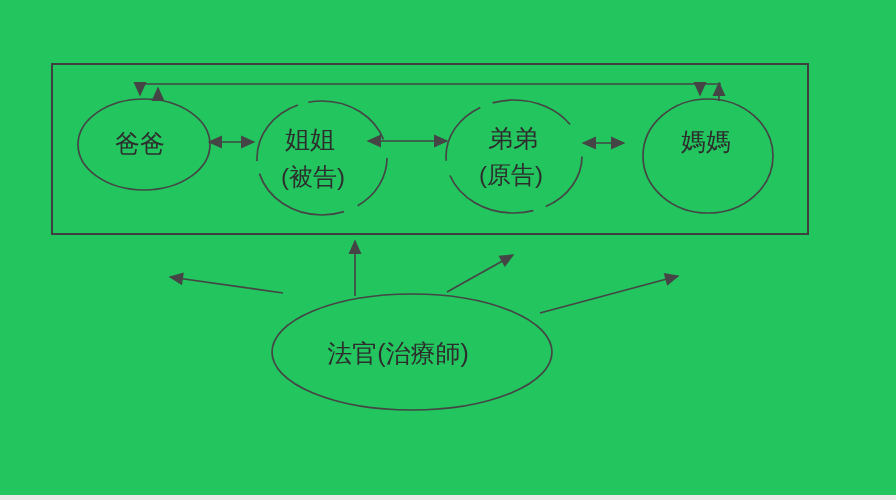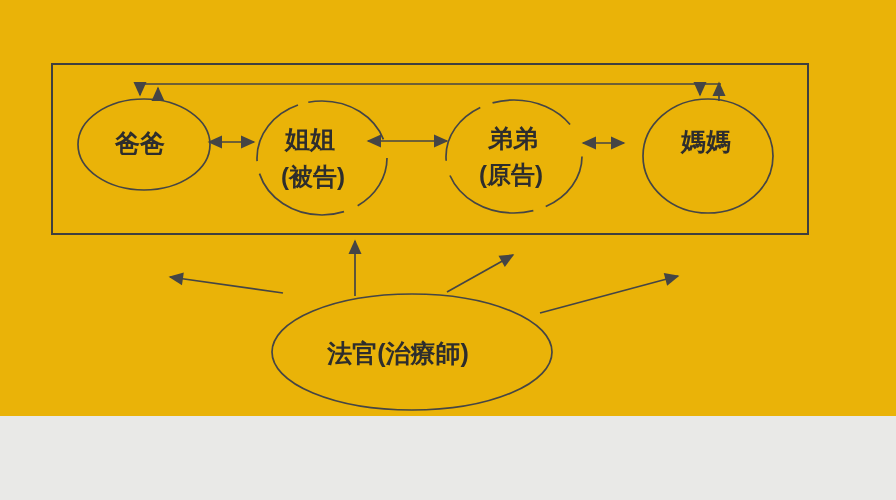--- a/index.html
+++ b/index.html
@@ -1,23 +1,22 @@
 <!DOCTYPE html>
 <html><head>
 <meta charset="utf-8">
 <style>
   html, body { margin: 0; padding: 0; }
   body { background: #e9e9e7; }
   .page {
-    width: 896px; height: 416px;
-    background: #eab308;
+    width: 896px; height: 495px;
+    background: #22c55e;
     position: relative;
     overflow: hidden;
     font-family: "Liberation Sans", sans-serif;
-    font-weight: bold;
   }
   svg { display: block; }
   .line {
     stroke: #454545;
     stroke-width: 1.7;
     fill: none;
     stroke-linecap: butt;
   }
   .boundary {
     stroke: #3f3f3f;

